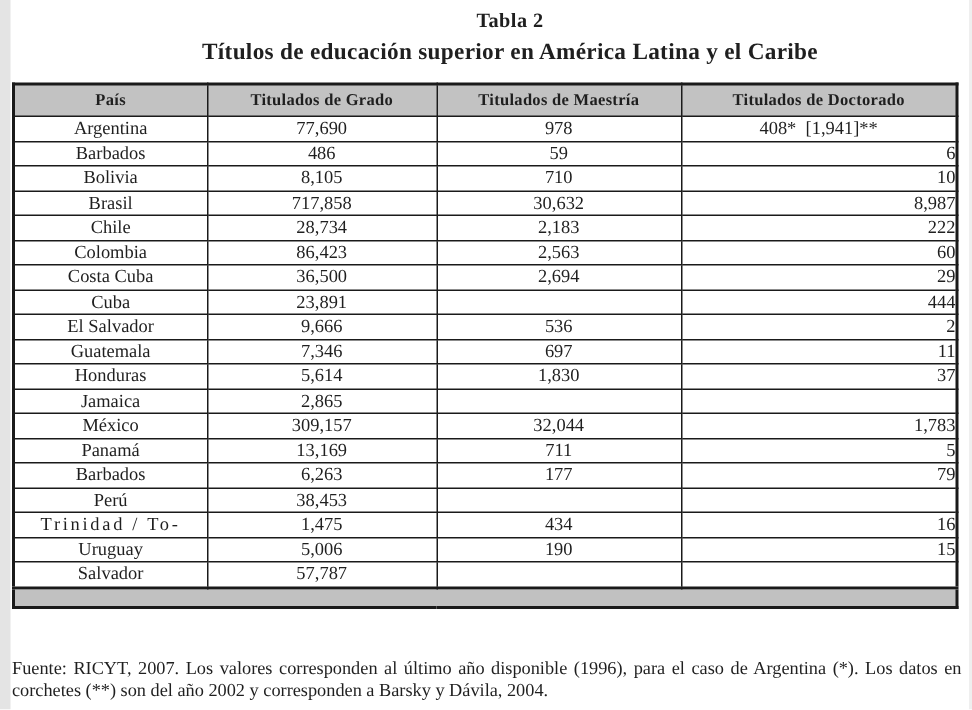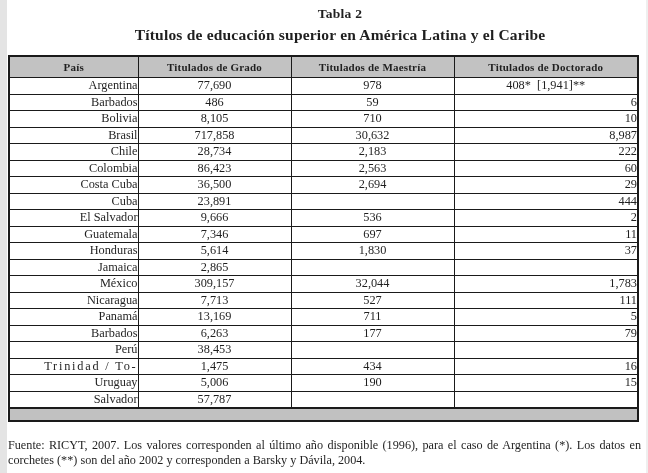--- a/index.html
+++ b/index.html
@@ -62,21 +62,21 @@
   }
   table.data td {
     border: 1px solid #1a1a1a;
     font-size: 12.3px;
     height: 15.5px;
     line-height: 15.5px;
     padding: 0;
     white-space: pre;
     overflow: hidden;
   }
-  td.c-pais { text-align: right; padding-left: 12px; }
+  td.c-pais { text-align: center; padding-left: 12px; }
   td.c-center { text-align: center; }
   td.c-right { text-align: right; padding-right: 28px; }
   td.spread { letter-spacing: 1.8px; }
   table.data tfoot td {
     background: #c1c1c1;
     height: 11px;
     border-top: 2px solid #1a1a1a;
     border-left: none;
     border-right: none;
   }
@@ -188,26 +188,20 @@
         <td class="c-center"></td>
         <td class="c-right"></td>
       </tr>
       <tr>
         <td class="c-pais">México</td>
         <td class="c-center">309,157</td>
         <td class="c-center">32,044</td>
         <td class="c-right">1,783</td>
       </tr>
       <tr>
-        <td class="c-pais">Nicaragua</td>
-        <td class="c-center">7,713</td>
-        <td class="c-center">527</td>
-        <td class="c-right">111</td>
-      </tr>
-      <tr>
         <td class="c-pais">Panamá</td>
         <td class="c-center">13,169</td>
         <td class="c-center">711</td>
         <td class="c-right">5</td>
       </tr>
       <tr>
         <td class="c-pais">Barbados</td>
         <td class="c-center">6,263</td>
         <td class="c-center">177</td>
         <td class="c-right">79</td>

